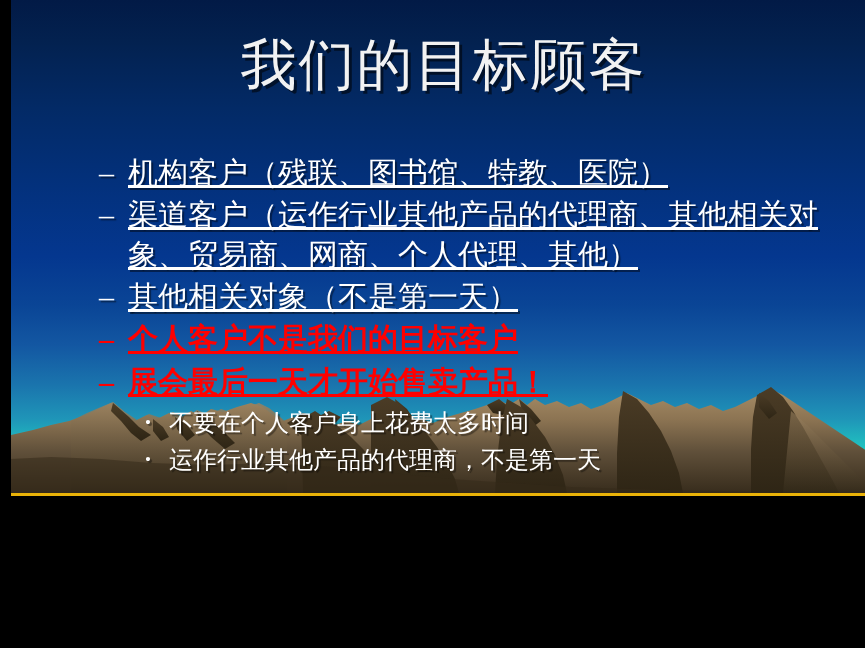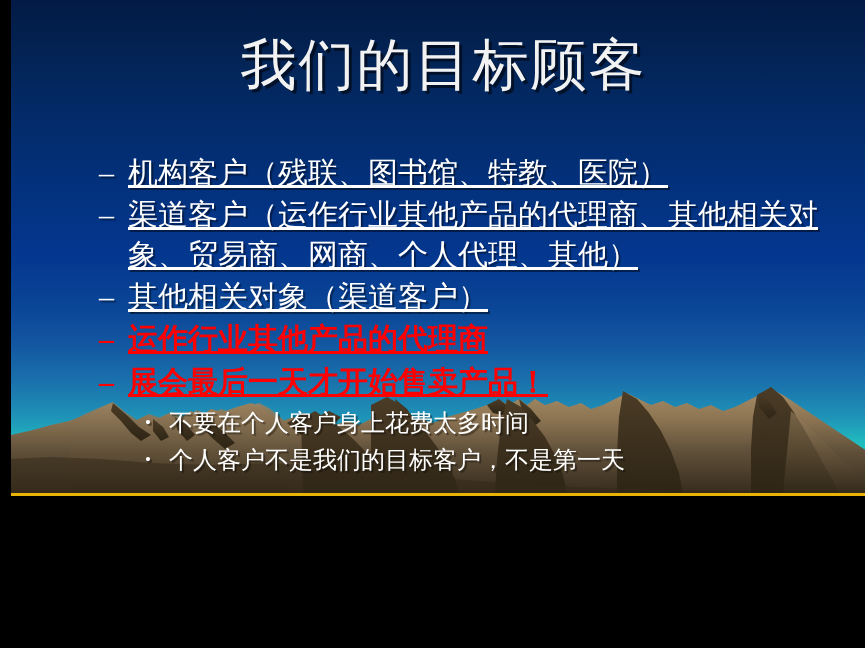--- a/index.html
+++ b/index.html
@@ -245,37 +245,37 @@
       <span class="txt">机构客户（残联、图书馆、特教、医院）</span>
     </div>
 
     <div class="lvl1">
       <span class="marker">–</span>
       <span class="txt">渠道客户（运作行业其他产品的代理商、其他相关对象、贸易商、网商、个人代理、其他）</span>
     </div>
 
     <div class="lvl1">
       <span class="marker">–</span>
-      <span class="txt">其他相关对象（渠道客户）</span>
+      <span class="txt">其他相关对象（不是第一天）</span>
     </div>
 
     <div class="lvl1 red">
       <span class="marker">–</span>
-      <span class="txt">运作行业其他产品的代理商</span>
+      <span class="txt">个人客户不是我们的目标客户</span>
     </div>
 
     <div class="lvl1 red">
       <span class="marker">–</span>
       <span class="txt">展会最后一天才开始售卖产品！</span>
     </div>
 
     <div class="lvl2">
       <span class="marker">•</span>
       <span class="txt">不要在个人客户身上花费太多时间</span>
     </div>
 
     <div class="lvl2">
       <span class="marker">•</span>
-      <span class="txt">个人客户不是我们的目标客户，不是第一天</span>
+      <span class="txt">运作行业其他产品的代理商，不是第一天</span>
     </div>
 
   </div>
 </div>
 
 </body></html>

